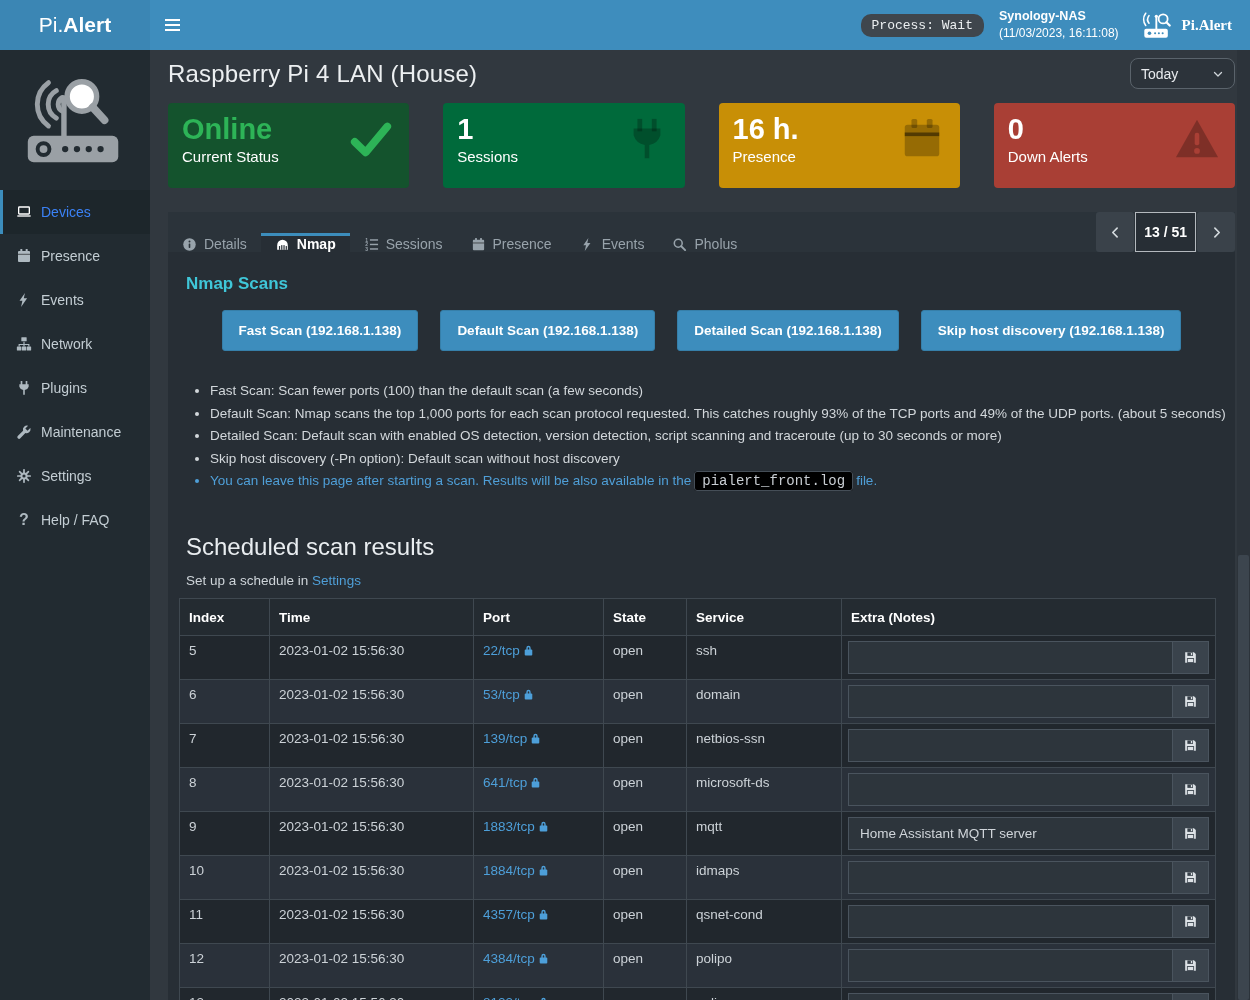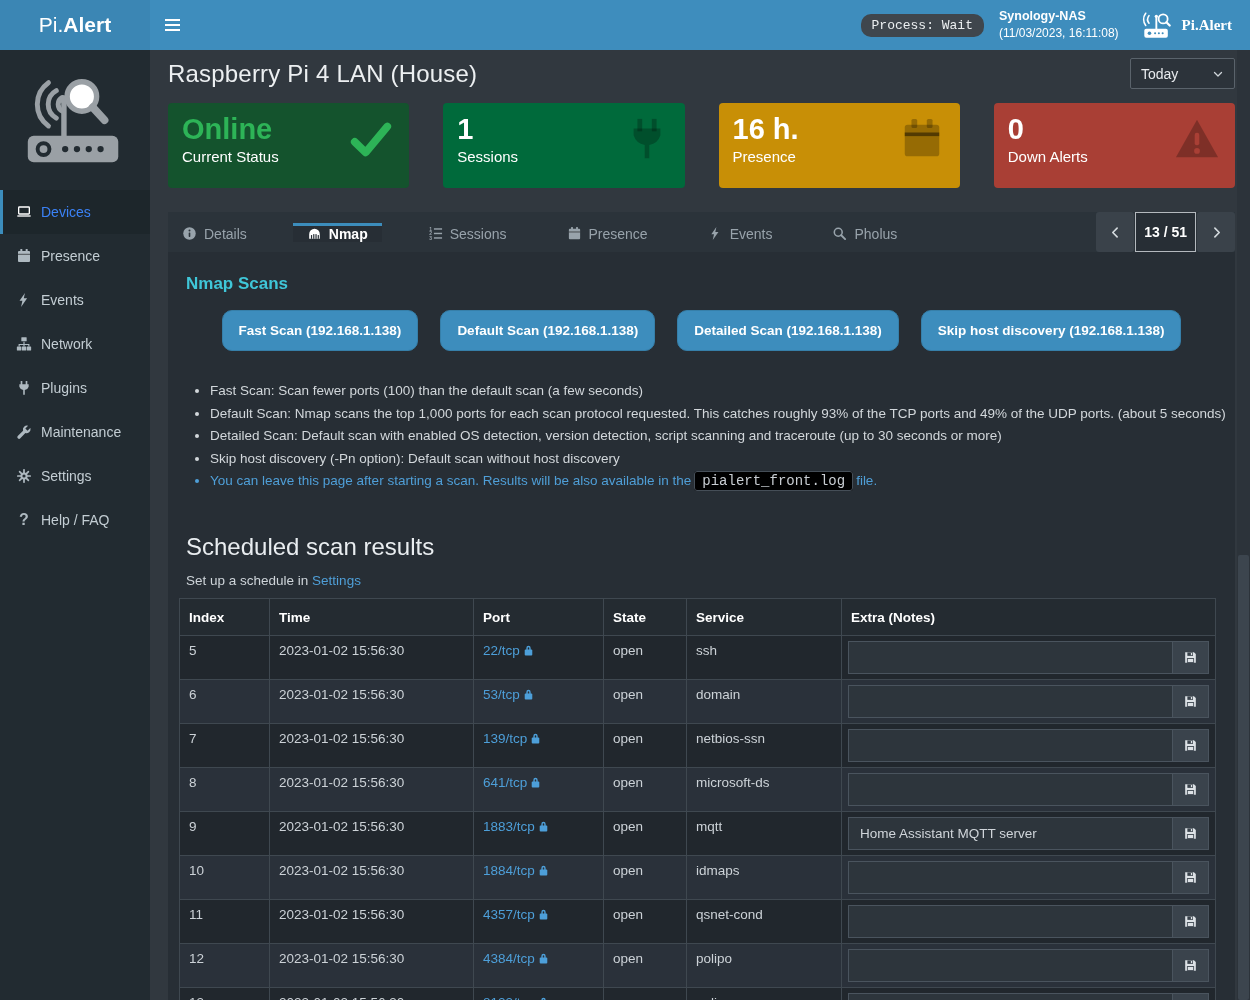--- a/index.html
+++ b/index.html
@@ -31,21 +31,21 @@
   .menu{list-style:none;}
   .menu-item{display:flex; align-items:center; gap:9px; height:44px; padding:0 8px 0 13px; border-left:3px solid transparent; color:#c3cdd3; font-size:14px; cursor:pointer;}
   .menu-item .icon{width:16px; height:16px; color:#aeb9c0;}
   .menu-item.active{background:#1d262b; border-left-color:#3c8dbc; color:#3b82f6;}
   .menu-item.active .icon{color:#fff;}
 
   
   .content{position:absolute; top:50px; left:150px; width:1100px; height:950px; padding:5px 15px 0 18px;}
   .page-head{display:flex; align-items:center; justify-content:space-between; margin:3px 0 14px;}
   .page-title{font-size:24px; font-weight:400; color:#eceff1; letter-spacing:.2px;}
-  .period-select{width:105px; height:31px; background:#2c333a; border:1px solid #5a636b; border-radius:2px; color:#e8ebee; font-size:14px; display:flex; align-items:center; justify-content:space-between; padding:0 10px; cursor:pointer;}
+  .period-select{width:105px; height:31px; background:#2c333a; border:1px solid #5a636b; border-radius:8px; color:#e8ebee; font-size:14px; display:flex; align-items:center; justify-content:space-between; padding:0 10px; cursor:pointer;}
   .period-select .icon{width:12px; height:12px; color:#cfd5da;}
 
   .cards{display:flex; gap:34px; margin-bottom:24px;}
   .card{flex:1; height:85px; border-radius:4px; padding:9px 14px; position:relative; color:#fff; overflow:hidden;}
   .card-value{font-size:29px; font-weight:bold; line-height:1.2;}
   .card-label{font-size:15px; margin-top:1px;}
   .card-icon{position:absolute; top:13px; right:15px; width:46px; height:46px; color:rgba(0,0,0,0.25);}
   .card-icon.bright{color:#2db457;}
 
   
@@ -55,21 +55,21 @@
   .tab.active{background:#272e35; border-top-color:#3c8dbc; color:#fff; font-weight:bold;}
   .pager{margin-left:auto; display:flex; align-items:stretch;}
   .pg-btn{width:38px; background:#3a424a; display:flex; align-items:center; justify-content:center; color:#d4dade; cursor:pointer; border-radius:3px;}
   .pg-btn .icon{width:13px; height:13px;}
   .pg-ind{min-width:57px; border:1px solid #b4b9be; background:#272e35; display:flex; align-items:center; justify-content:center; color:#fff; font-size:14px; font-weight:bold; margin:0 1px; padding:0 8px;}
 
   
   .panel{background:#272e35; padding:14px 10px 20px; min-height:715px;}
   .section-heading{color:#3fc6d8; font-size:17px; font-weight:bold; margin:8px 0 16px; padding-left:8px;}
   .scan-buttons{display:flex; justify-content:center; gap:22px; margin:16px 0 0;}
-  .scan-btn{background:#3d8dbd; border:1px solid #367fa9; border-radius:10px; color:#fff; font-size:13.5px; font-weight:bold; padding:0 16px; height:41px; cursor:pointer; font-family:inherit;}
+  .scan-btn{background:#3d8dbd; border:1px solid #367fa9; border-radius:3px; color:#fff; font-size:13.5px; font-weight:bold; padding:0 16px; height:41px; cursor:pointer; font-family:inherit;}
   .scan-notes{margin:32px 0 0 10px; padding-left:22px;}
   .scan-notes li{font-size:13.5px; margin-bottom:7.5px; color:#d2d7db; white-space:nowrap; font-weight:500;}
   .scan-notes li.note{color:#4f9fd8;}
   .scan-notes code{background:#000000; border:1px solid #454e57; border-radius:3px; padding:1px 7px; font-family:"Liberation Mono","DejaVu Sans Mono",monospace; font-size:14px; color:#c9ced3; margin:12px 3px;}
 
   .scheduled-heading{font-size:24px; font-weight:400; color:#e9edf0; margin:44px 0 12px; padding-left:8px;}
   .schedule-sub{font-size:13.5px; padding-left:8px; margin-bottom:10px; font-weight:500;}
   .schedule-sub a{color:#4f9fd8; text-decoration:none; cursor:pointer;}
 
   table.results{width:99%; border-collapse:collapse; font-size:13.5px; margin-left:1px;}
@@ -306,21 +306,21 @@
           <svg viewBox="0 0 24 24">
             <path fill="currentColor" d="M12 2 23 21.5H1z"></path>
             <rect x="10.8" y="8.8" width="2.4" height="6.5" rx="1.1" fill="#a93f35"></rect>
             <circle cx="12" cy="18.2" r="1.5" fill="#a93f35"></circle>
           </svg>
         </span>
       </div>
     </div>
 
   <div class="tabstrip">
-    <div id="tabs-host" style="display:flex;align-items:center;gap:32px;">
+    <div id="tabs-host" style="display:flex;align-items:flex-end;">
         <div class="tab">
           <span class="icon ">
             <svg viewBox="0 0 24 24">
               <circle cx="12" cy="12" r="10" fill="currentColor"></circle>
               <rect x="10.7" y="10.2" width="2.6" height="7.3" rx="1" fill="#2b333a"></rect>
               <circle cx="12" cy="7" r="1.6" fill="#2b333a"></circle>
             </svg>
           </span>
           <span>Details</span>
         </div>

